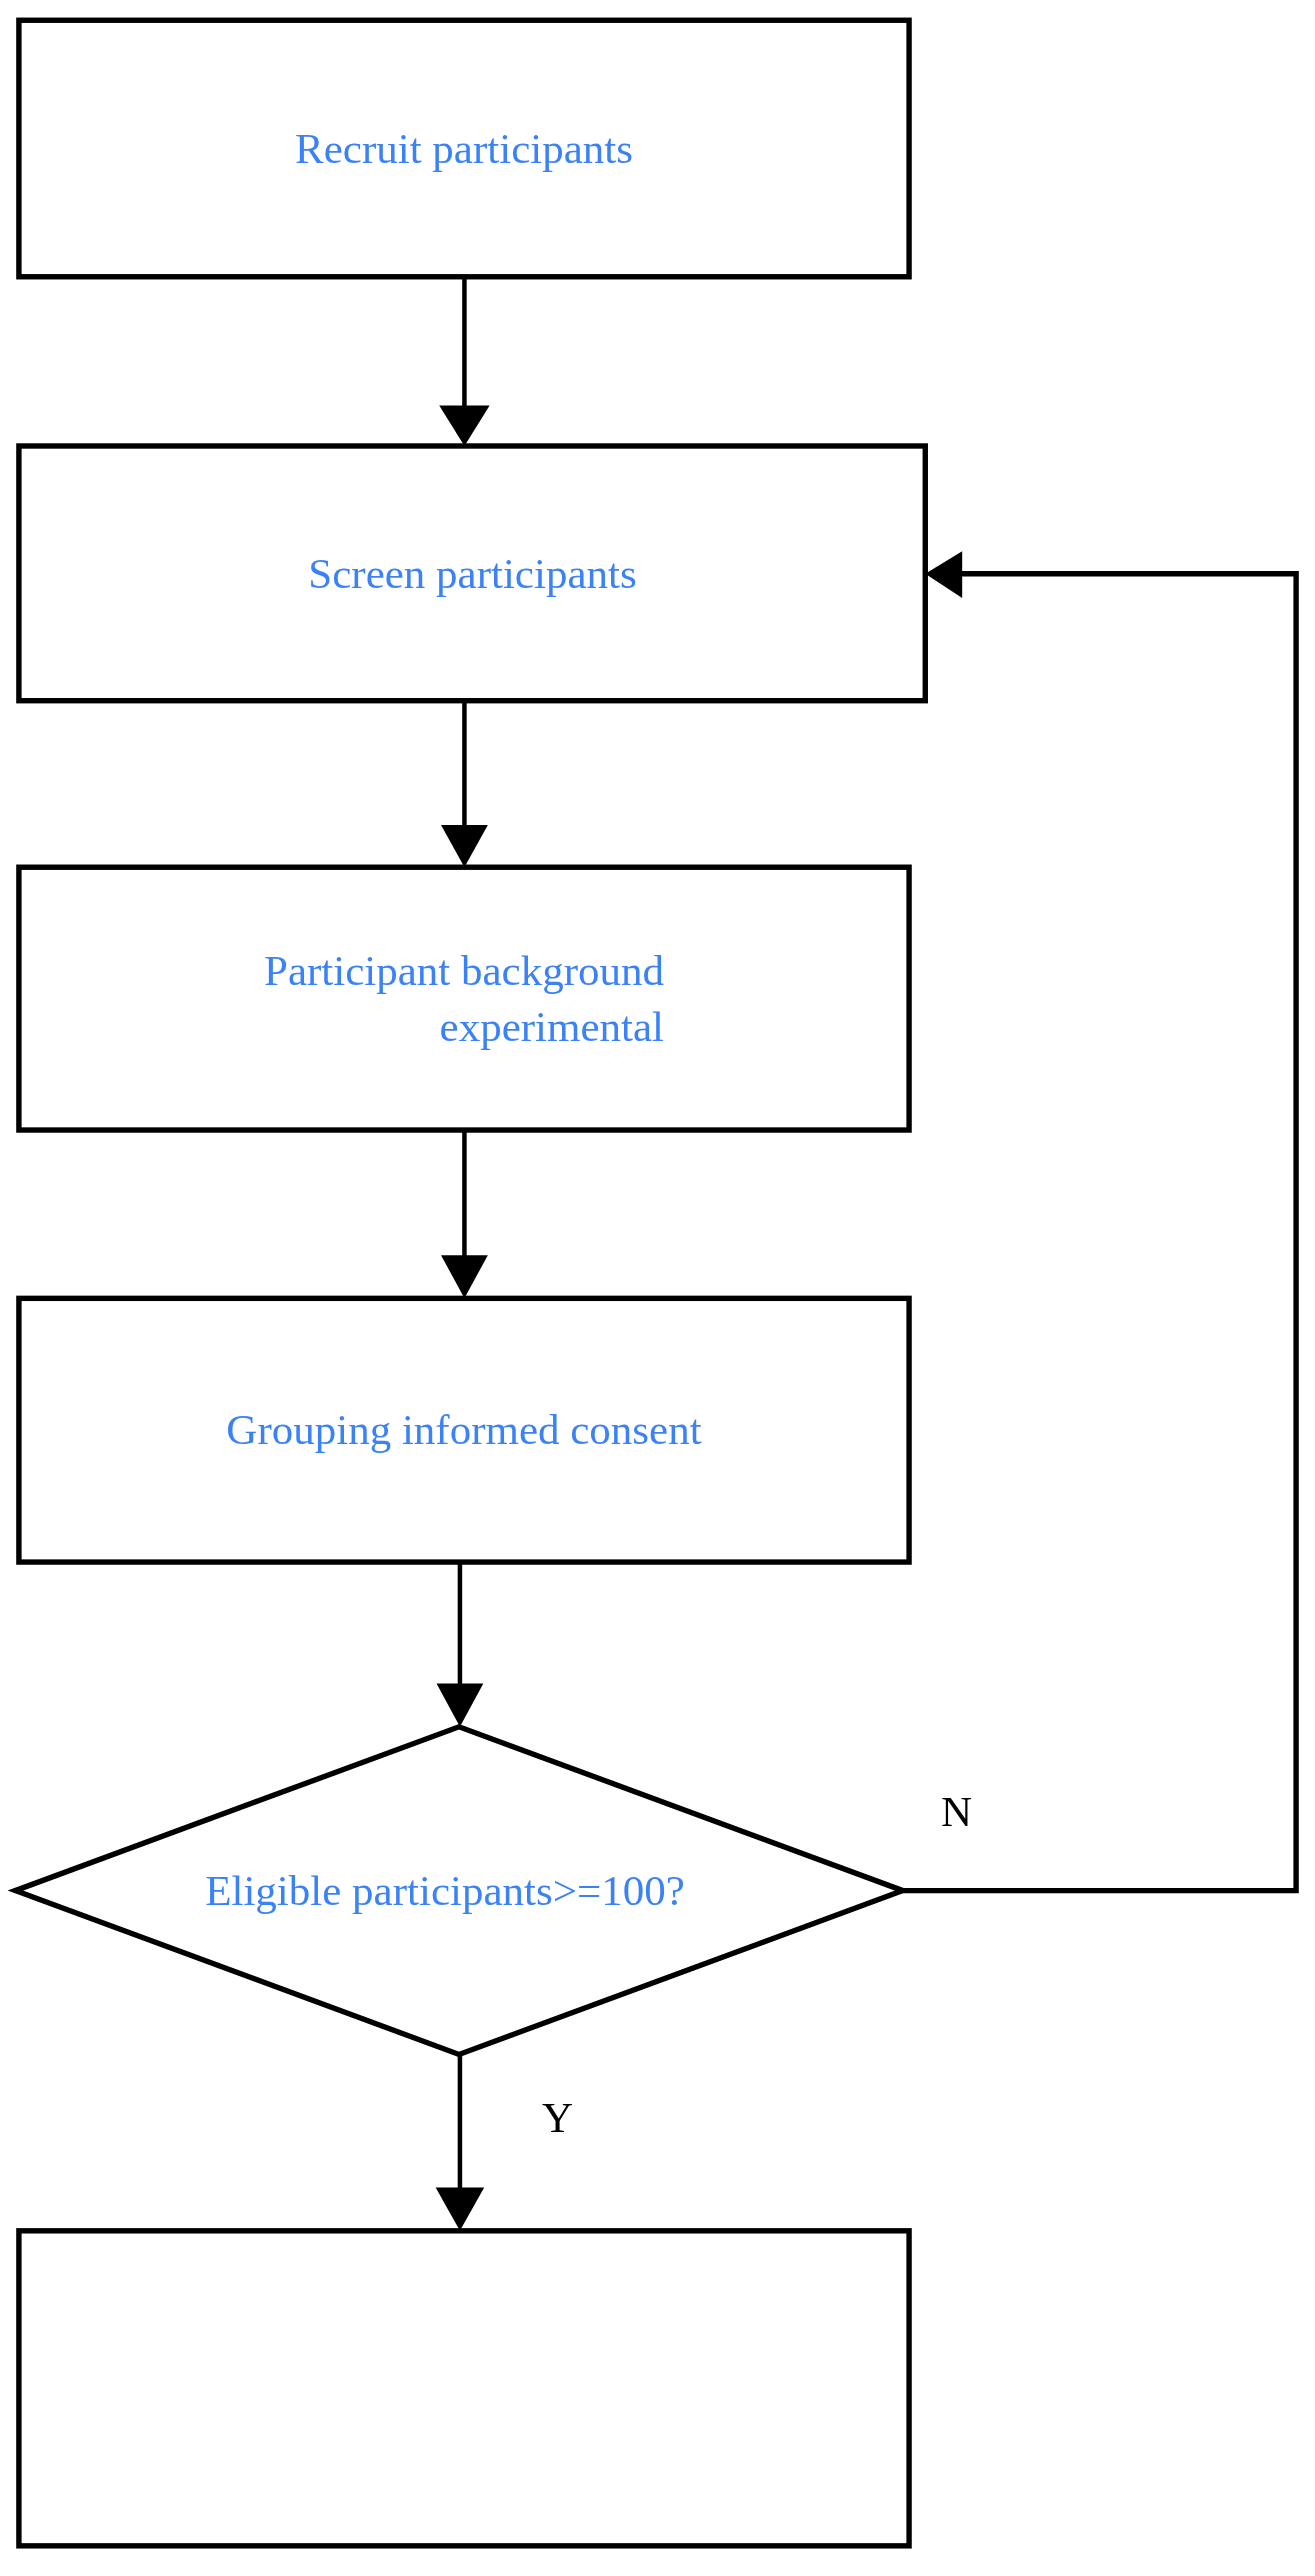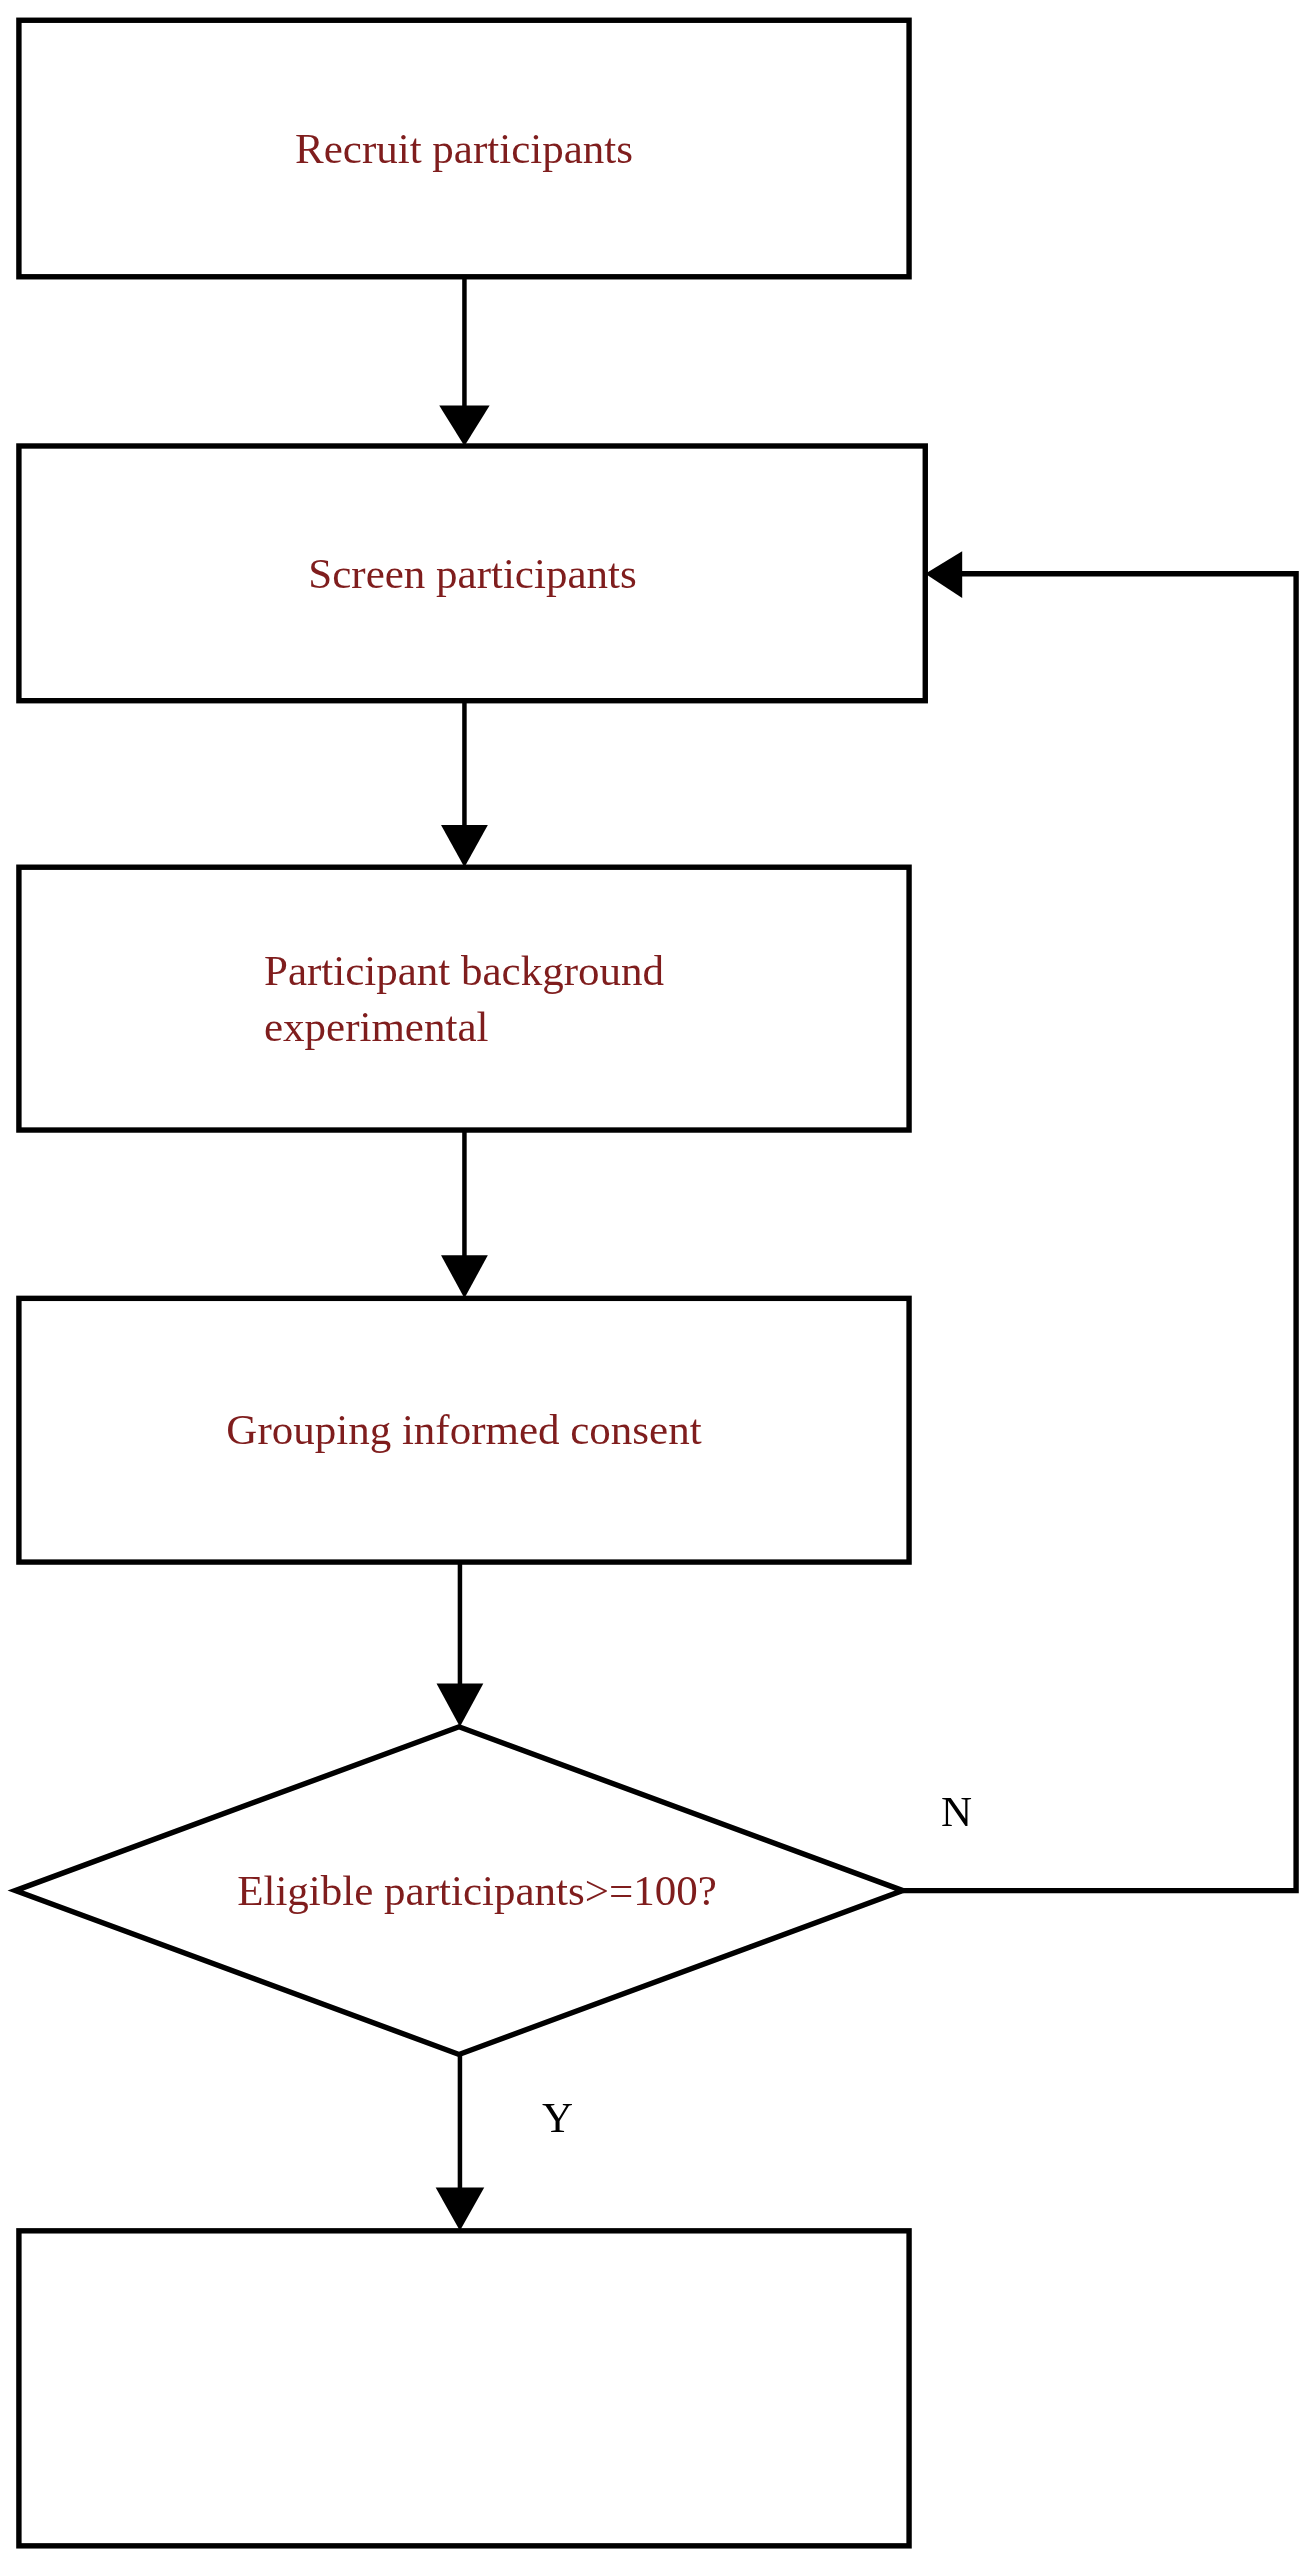--- a/index.html
+++ b/index.html
@@ -23,22 +23,22 @@
     left: 0;
     top: 0;
     width: 1315px;
     height: 2576px;
   }
   .node-label {
     position: absolute;
     display: flex;
     align-items: center;
     justify-content: center;
-    text-align: left;
-    color: #7f1d1d;
+    text-align: right;
+    color: #3b82f6;
     font-family: "Liberation Serif", "DejaVu Serif", serif;
     font-size: 43px;
     line-height: 1.28;
     letter-spacing: 0px;
     white-space: pre-line;
     pointer-events: none;
   }
   .edge-label {
     position: absolute;
     color: #000000;
@@ -87,21 +87,21 @@
 
   <div class="node-label" style="left:19px; top:20px; width:890px; height:257px;">Recruit participants</div>
 
   <div class="node-label" style="left:19px; top:446px; width:907px; height:255px;">Screen participants</div>
 
   <div class="node-label" style="left:19px; top:867px; width:890px; height:263px;">Participant background
 experimental</div>
 
   <div class="node-label" style="left:19px; top:1298px; width:890px; height:264px;">Grouping informed consent</div>
 
-  <div class="node-label" style="left:33px; top:1837px; width:888px; height:108px;">Eligible participants&gt;=100?</div>
+  <div class="node-label" style="left:1px; top:1837px; width:888px; height:108px;">Eligible participants&gt;=100?</div>
 
 
   <div class="edge-label" style="left:941px; top:1790px;">N</div>
 
   <div class="edge-label" style="left:542px; top:2096px;">Y</div>
 
 </div>
 
 
 </body></html>

